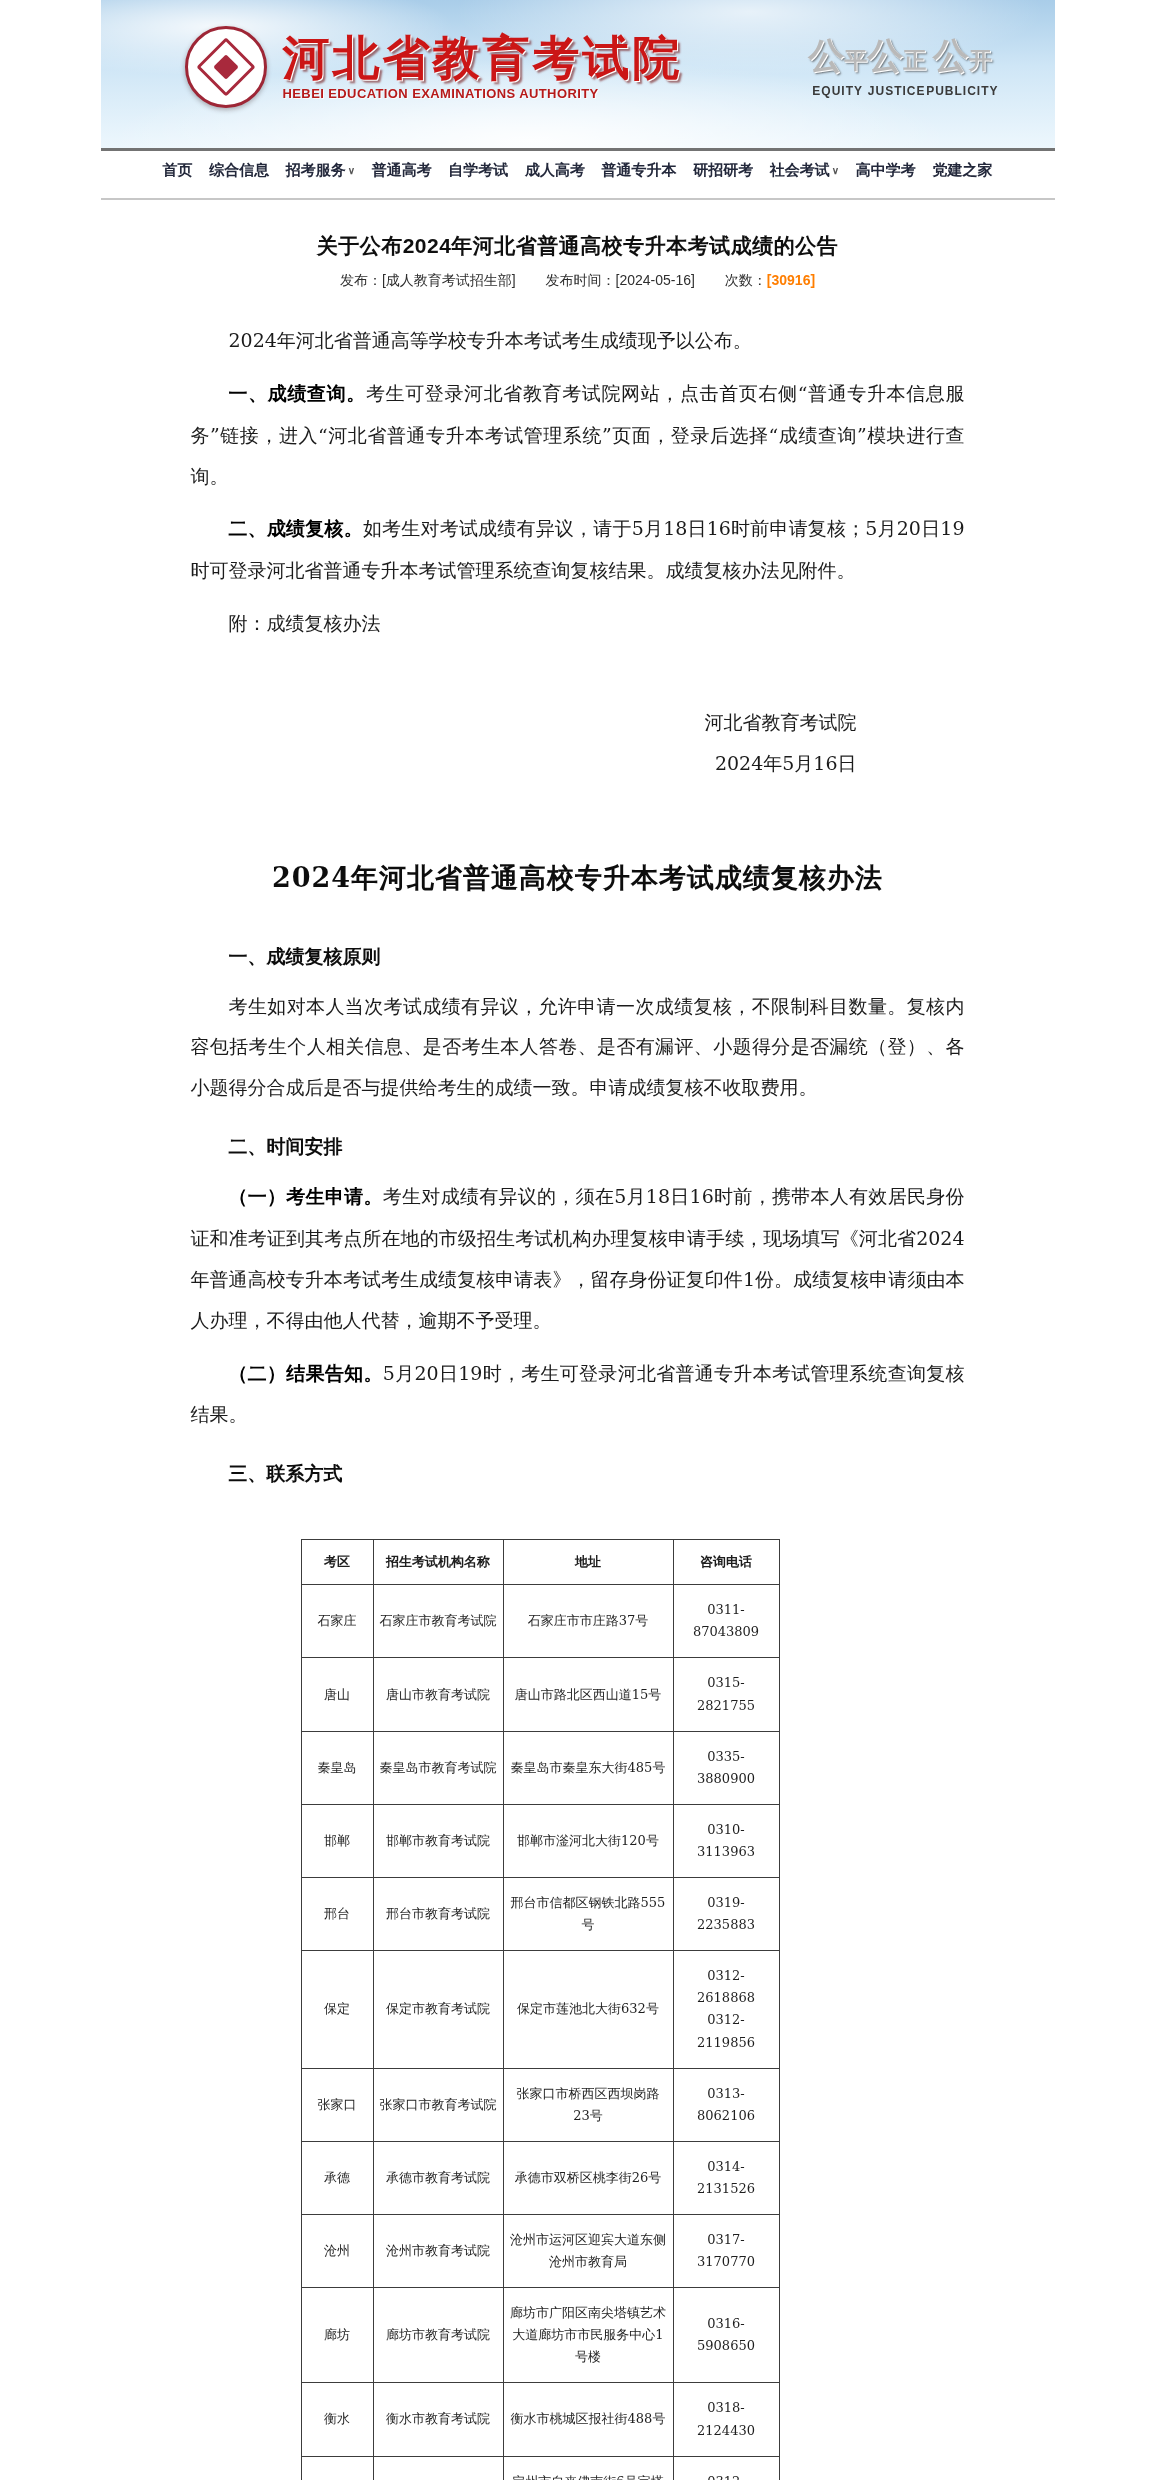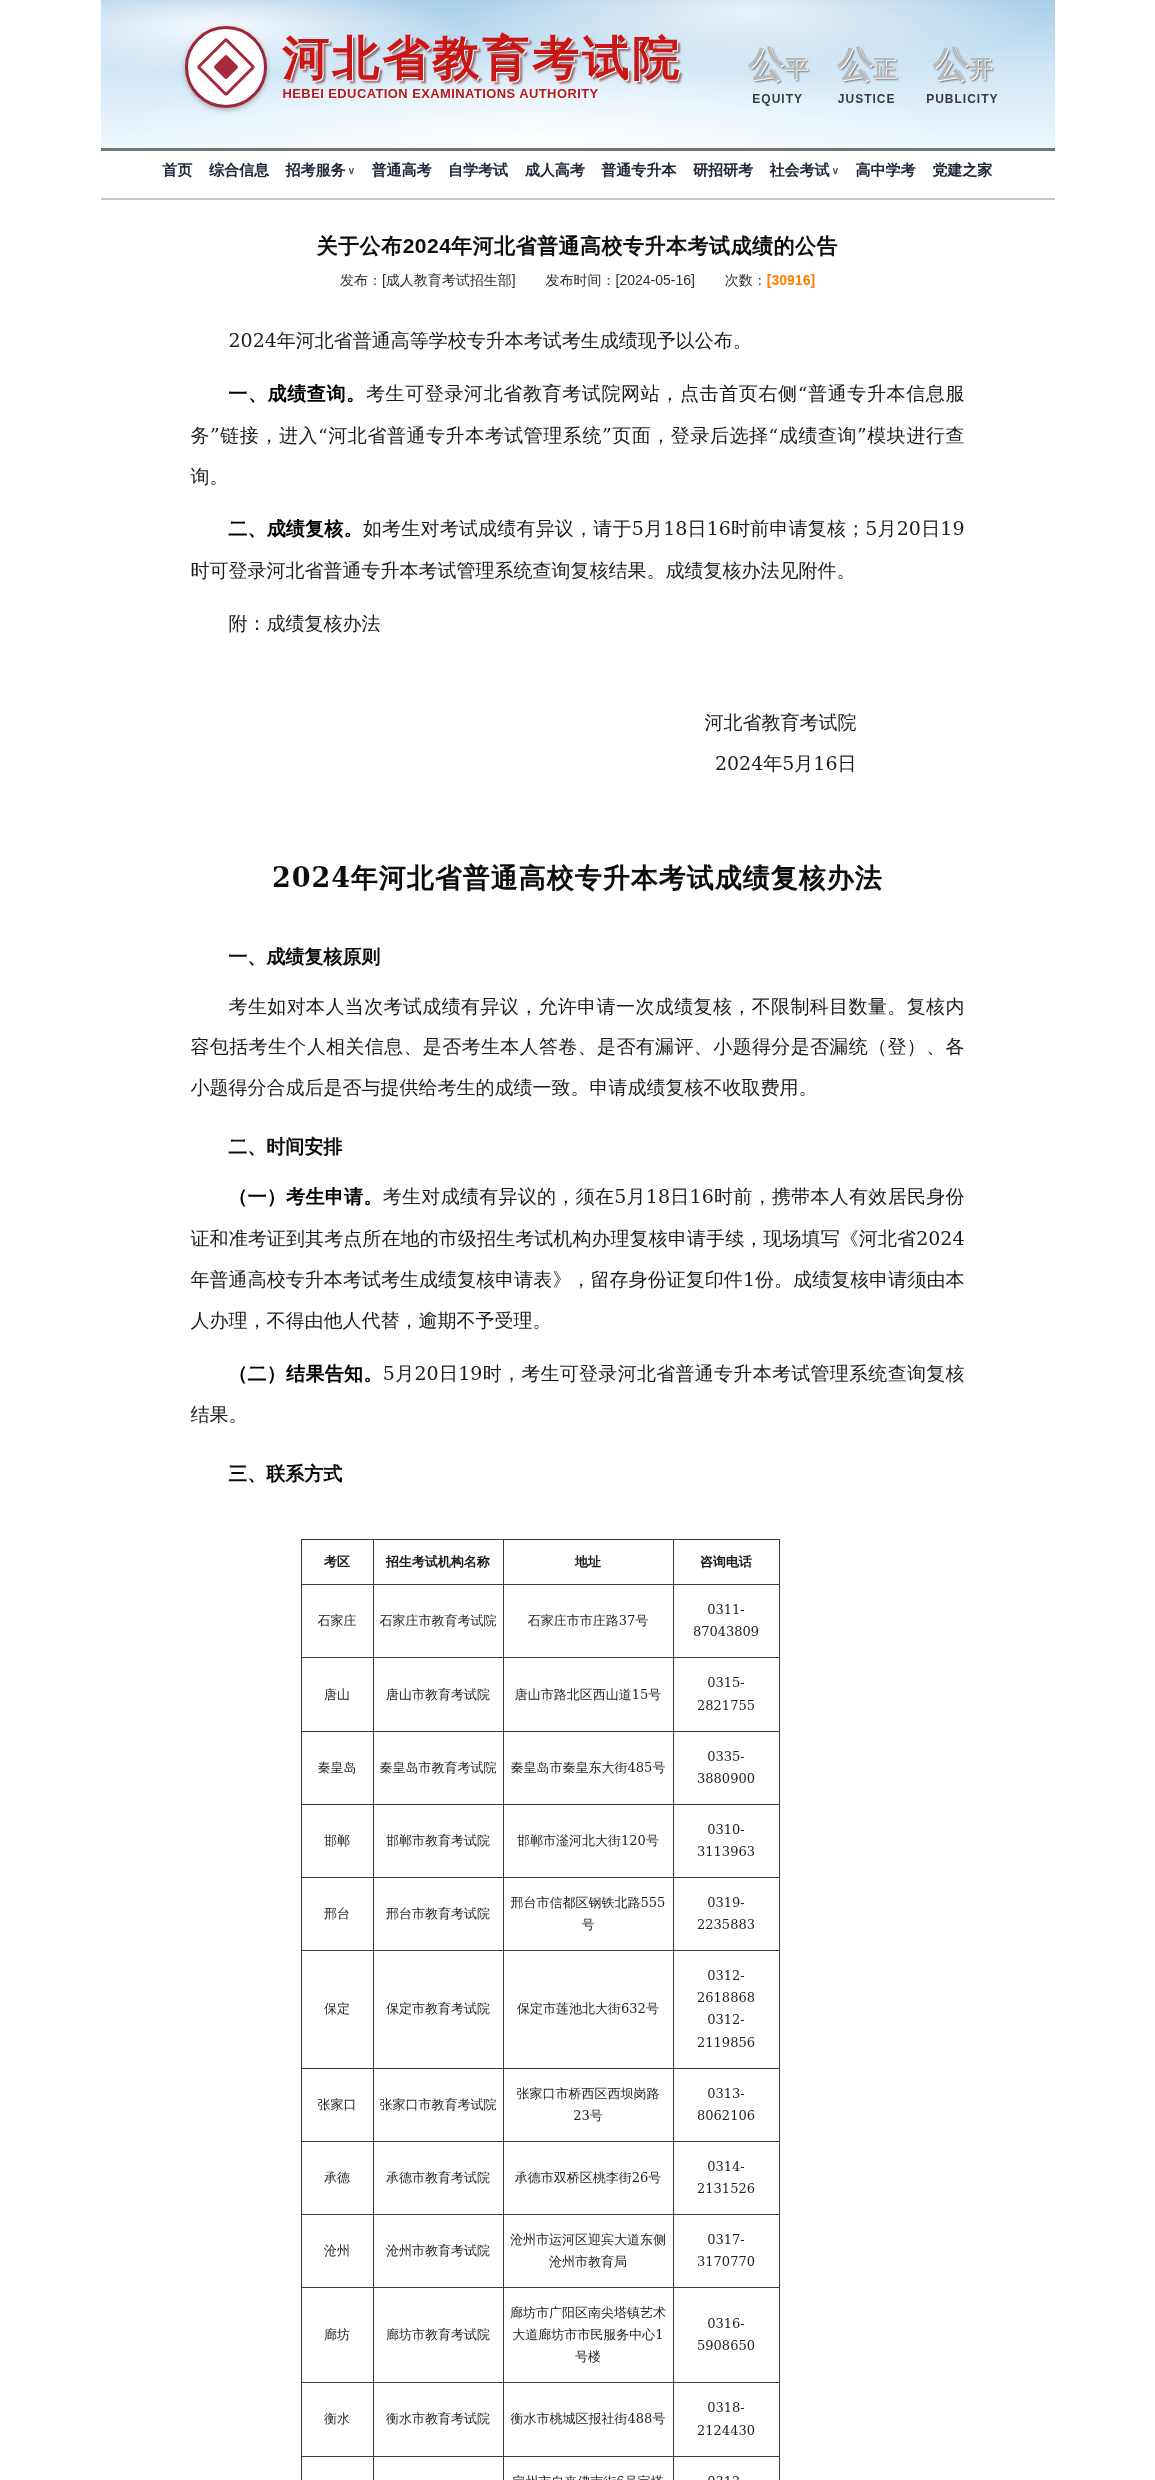--- a/index.html
+++ b/index.html
@@ -39,21 +39,21 @@
   .logo-text-cn {
     font-size: 47px; font-weight: bold; color: #cb1616; letter-spacing: 3px;
     text-shadow: 1px 1px 0 #fff, 3px 3px 2px rgba(110,8,8,.55);
     line-height: 1.05; white-space: nowrap;
   }
   .logo-text-en {
     font-size: 13px; font-weight: bold; color: #b61a1a; margin-top: 3px;
     letter-spacing: 0.4px; white-space: nowrap;
     text-shadow: 1px 1px 0 rgba(255,255,255,.8);
   }
-  .mottos { position: absolute; right: 56px; top: 40px; display: flex; gap: 30px; }
+  .mottos { position: absolute; right: 56px; top: 32px; display: flex; }
   .motto { text-align: center; }
   .motto-cn {
     font-weight: bold; color: #b9b9b9; white-space: nowrap;
     text-shadow: 1px 1px 0 #fff, 2px 2px 2px rgba(50,50,50,.65);
   }
   .motto-cn .big { font-size: 36px; }
   .motto-cn .small { font-size: 23px; }
   .motto-en {
     font-size: 12px; font-weight: bold; color: #3a3a3a; letter-spacing: 1px; margin-top: 3px;
   }

